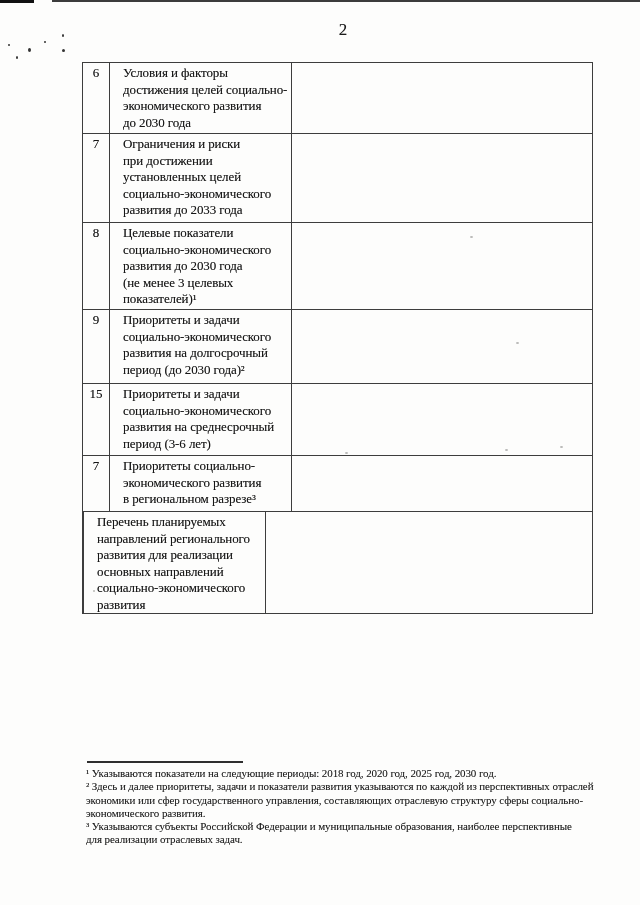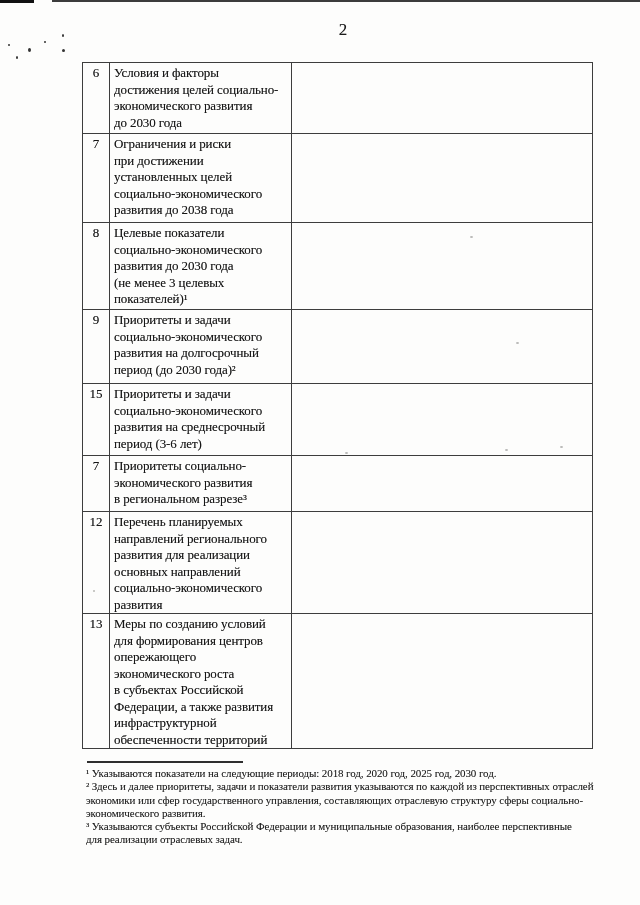--- a/index.html
+++ b/index.html
@@ -43,21 +43,21 @@
   .tr { display: flex; box-sizing: border-box; border-top: 1px solid #3d3d3d; }
   .tr:first-child { border-top: none; }
   .td { box-sizing: border-box; overflow: hidden; }
   .td.num {
     width: 26px; text-align: center; padding-top: 2px;
     font-size: 13px; line-height: 16.5px;
     text-shadow: 0 0 0.5px rgba(0,0,0,0.4);
   }
   .td.txt {
     width: 183px; border-left: 1px solid #3d3d3d; border-right: 1px solid #3d3d3d;
-    padding: 2px 2px 0 4px;
+    padding: 2px 2px 0 13px;
     font-size: 13px; line-height: 16.5px;
     letter-spacing: -0.1px;
     white-space: pre;
     text-shadow: 0 0 0.5px rgba(0,0,0,0.4);
   }
   .td.val { flex: 1; }
   
   .fn-divider {
     position: absolute; left: 87px; top: 761px; width: 156px; height: 2px;
     background: #2e2e2e;
@@ -106,21 +106,21 @@
 до 2030 года</div>
       <div class="td val"></div>
     </div>
 
     <div class="tr" style="height:89px">
       <div class="td num">7</div>
       <div class="td txt">Ограничения и риски
 при достижении
 установленных целей
 социально-экономического
-развития до 2038 года</div>
+развития до 2033 года</div>
       <div class="td val"></div>
     </div>
 
     <div class="tr" style="height:87px">
       <div class="td num">8</div>
       <div class="td txt">Целевые показатели
 социально-экономического
 развития до 2030 года
 (не менее 3 целевых
 показателей)¹</div>
@@ -147,42 +147,29 @@
 
     <div class="tr" style="height:56px">
       <div class="td num">7</div>
       <div class="td txt">Приоритеты социально-
 экономического развития
 в региональном разрезе³</div>
       <div class="td val"></div>
     </div>
 
     <div class="tr" style="height:102px">
-      <div class="td num">12</div>
       <div class="td txt">Перечень планируемых
 направлений регионального
 развития для реализации
 основных направлений
 социально-экономического
 развития</div>
       <div class="td val"></div>
     </div>
 
-    <div class="tr" style="height:135px">
-      <div class="td num">13</div>
-      <div class="td txt">Меры по созданию условий
-для формирования центров
-опережающего
-экономического роста
-в субъектах Российской
-Федерации, а также развития
-инфраструктурной
-обеспеченности территорий</div>
-      <div class="td val"></div>
-    </div>
 
   </div>
 
   <div class="fn-divider"></div>
   <div class="footnotes">
     <p class="footnote">¹ Указываются показатели на следующие периоды: 2018 год, 2020 год, 2025 год, 2030 год.</p>
     <p class="footnote">² Здесь и далее приоритеты, задачи и показатели развития указываются по каждой из перспективных отраслей
 экономики или сфер государственного управления, составляющих отраслевую структуру сферы социально-
 экономического развития.</p>
     <p class="footnote">³ Указываются субъекты Российской Федерации и муниципальные образования, наиболее перспективные

